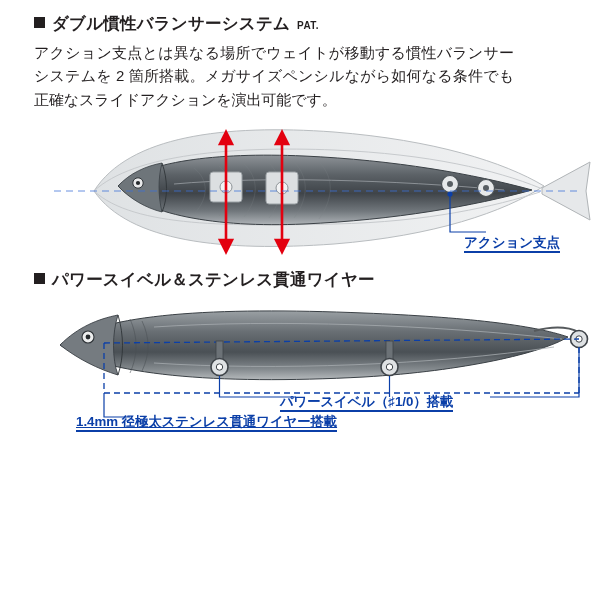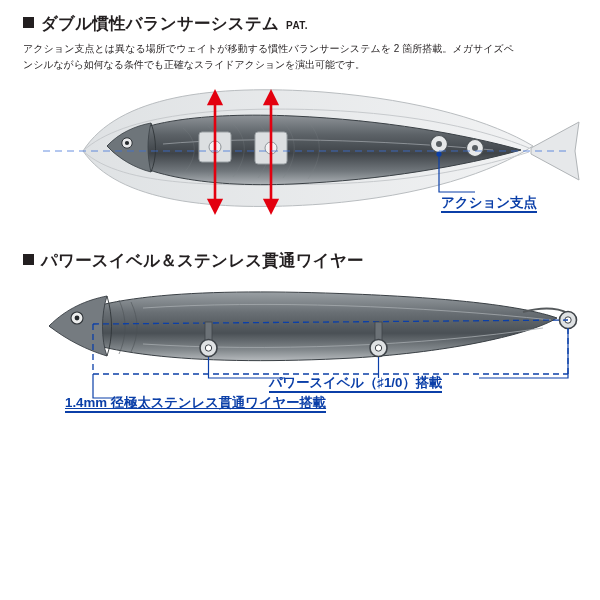--- a/index.html
+++ b/index.html
@@ -12,21 +12,21 @@
     background: #ffffff;
     font-family: "Liberation Sans", sans-serif;
     color: #231f20;
     overflow: hidden;
   }
   .page {
     position: relative;
     width: 532px;
     height: 600px;
     box-sizing: border-box;
-    padding: 14px 18px 0 23px;
+    padding: 14px 18px 0 34px;
   }
   .section-title {
     display: flex;
     align-items: baseline;
     gap: 7px;
     font-size: 16.5px;
     font-weight: bold;
     letter-spacing: 0.2px;
     margin: 0 0 7px 0;
     line-height: 1.2;
@@ -42,21 +42,21 @@
   }
   .title-text {
     white-space: nowrap;
   }
   .title-pat {
     font-size: 10px;
     font-weight: bold;
     letter-spacing: 0.4px;
   }
   .body-copy {
-    font-size: 10px;
+    font-size: 15px;
     line-height: 1.58;
     letter-spacing: -0.1px;
     margin: 0 0 4px 0;
     text-align: justify;
   }
   
   .fig1 {
     position: relative;
     width: 100%;
     height: 150px;
@@ -64,28 +64,29 @@
   }
   .fig1 svg, .fig2 svg {
     display: block;
   }
   .callout-label {
     position: absolute;
     font-size: 13.5px;
     font-weight: bold;
     color: #0b3fa8;
     white-space: nowrap;
+    margin-left: 12px;
   }
   .callout-underline {
     border-bottom: 2px solid #0b3fa8;
     padding-bottom: 1px;
   }
   
   .sec2 {
-    margin-top: 25px;
+    margin-top: 4px;
   }
   .fig2 {
     position: relative;
     width: 100%;
     height: 135px;
     margin-top: 6px;
   }
   .label-blue {
     font-size: 13.3px;
     font-weight: bold;

